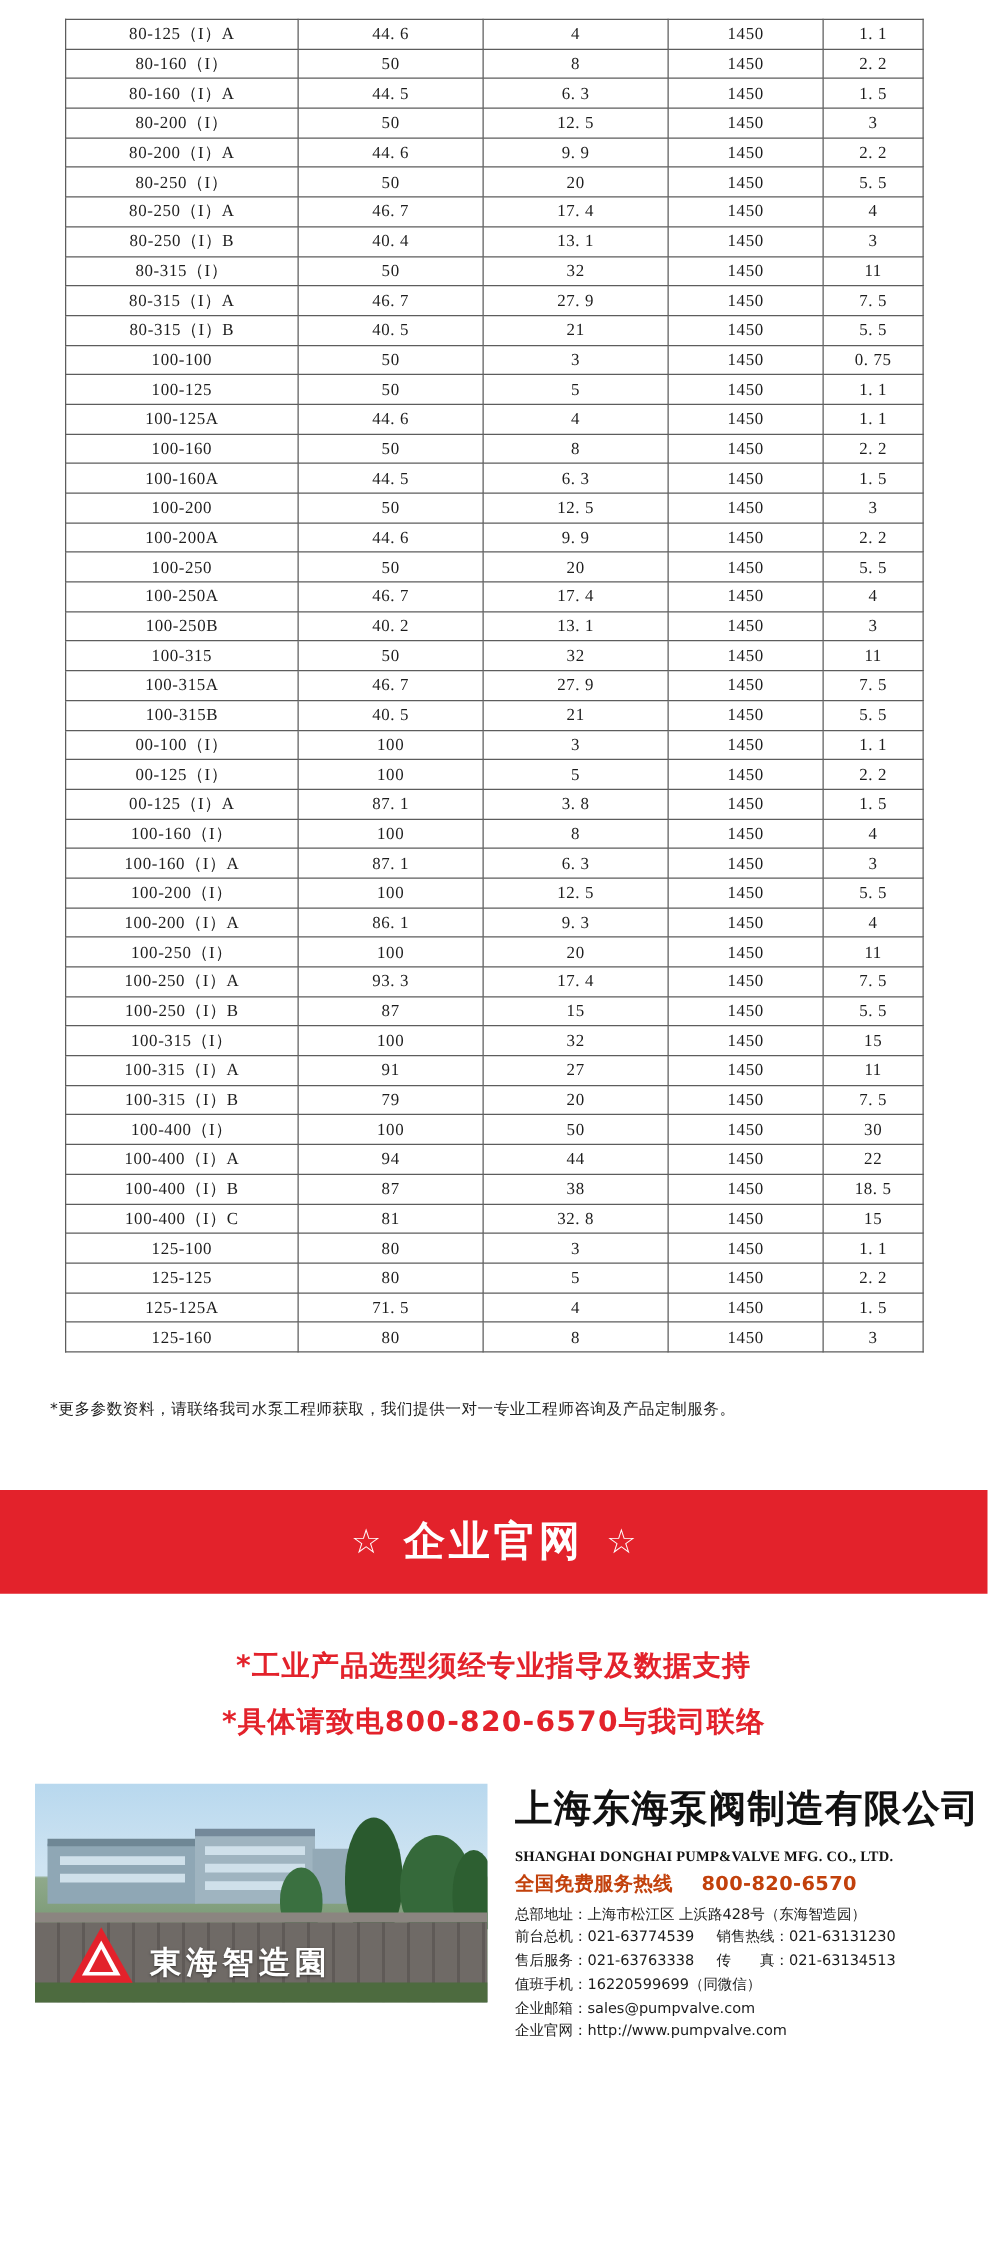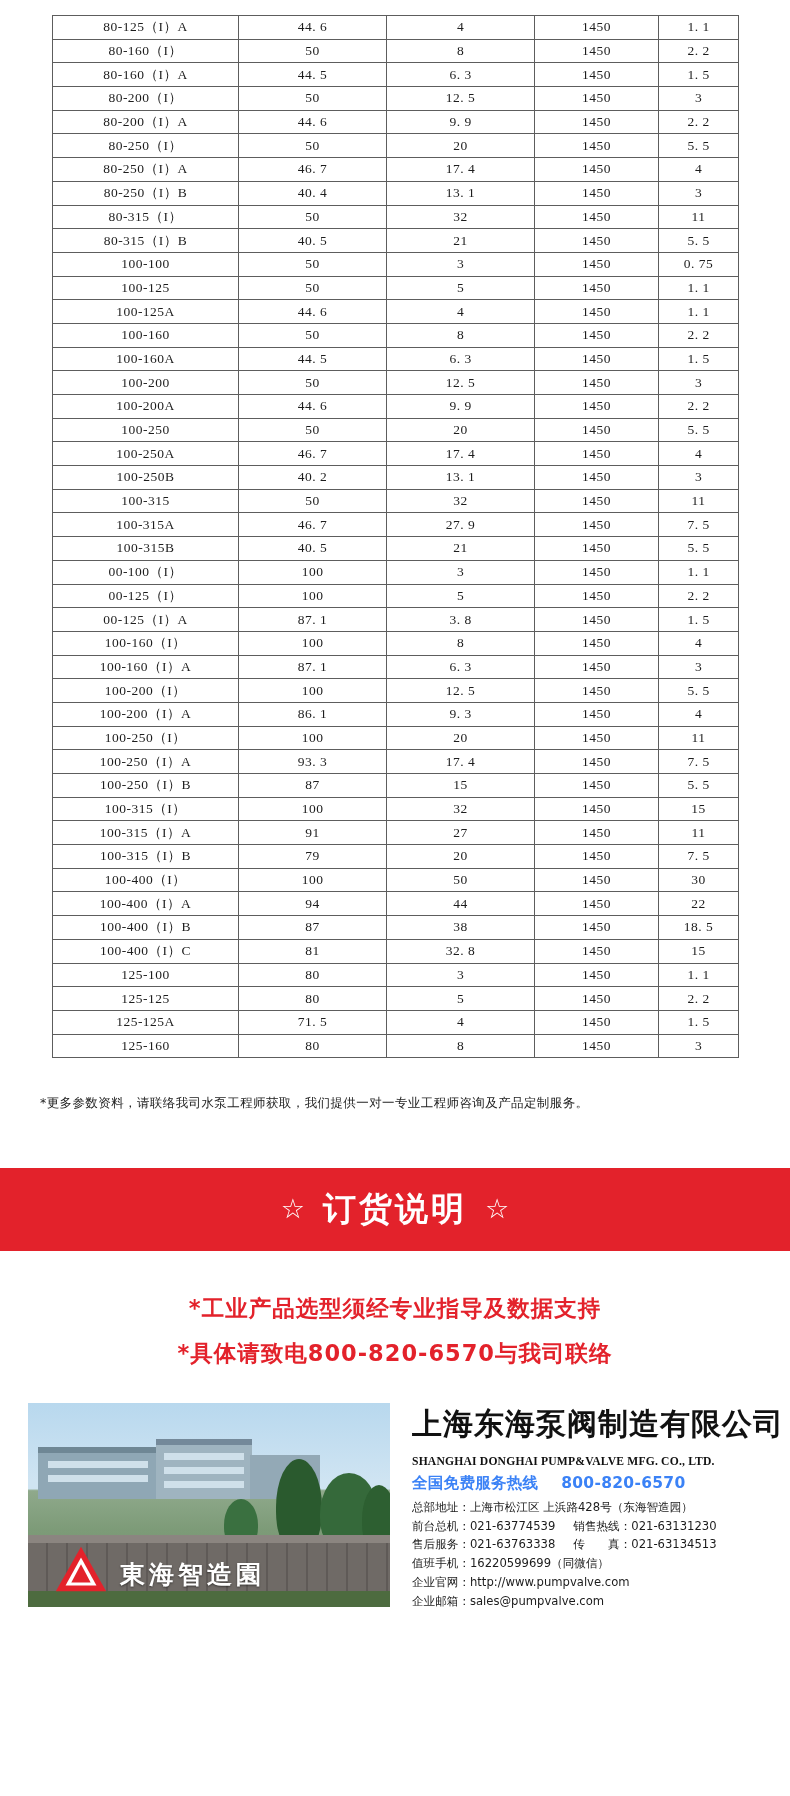--- a/index.html
+++ b/index.html
@@ -85,21 +85,21 @@
   .order-notes .line:last-child { margin-bottom: 0; }
 
   
   .footer {
     display: flex;
     align-items: flex-start;
     padding: 0 0 24px 0;
   }
   .photo {
     width: 362px;
-    height: 204px;
+    height: 175px;
     margin-left: 28px;
     position: relative;
     overflow: hidden;
     background: linear-gradient(#b8d8ee 0%, #cfe4f2 38%, #cfe4f2 42%, #8fa98b 43%, #7d9b78 62%, #6e8e6a 100%);
     flex: 0 0 auto;
   }
   
   .photo .bld1 { position:absolute; left:10px; top:48px; width:120px; height:48px; background:#8fa7b5; }
   .photo .bld1b { position:absolute; left:10px; top:44px; width:120px; height:6px; background:#6f8795; }
   .photo .bld2 { position:absolute; left:128px; top:40px; width:96px; height:56px; background:#9fb4c0; }
@@ -139,21 +139,21 @@
   }
   .finfo .en-name {
     color: #111;
     font-size: 11.6px;
     font-family: "Liberation Serif", serif;
     font-weight: bold;
     letter-spacing: .2px;
     margin-top: 14px;
   }
   .finfo .hotline {
-    color: #3b82f6;
+    color: #c2410c;
     font-size: 15.5px;
     font-weight: bold;
     margin-top: 5px;
     font-family: "DejaVu Sans", sans-serif;
     letter-spacing: .3px;
   }
   .finfo .rows { margin-top: 4px; }
   .finfo .r {
     font-size: 11.6px;
     color: #1b1b1b;
@@ -228,20 +228,27 @@
             <td class="c4">3</td>
           </tr>
           <tr>
             <td class="c0">80-315（I）</td>
             <td class="c1">50</td>
             <td class="c2">32</td>
             <td class="c3">1450</td>
             <td class="c4">11</td>
           </tr>
           <tr>
+            <td class="c0">80-315（I）A</td>
+            <td class="c1">46. 7</td>
+            <td class="c2">27. 9</td>
+            <td class="c3">1450</td>
+            <td class="c4">7. 5</td>
+          </tr>
+          <tr>
             <td class="c0">80-315（I）B</td>
             <td class="c1">40. 5</td>
             <td class="c2">21</td>
             <td class="c3">1450</td>
             <td class="c4">5. 5</td>
           </tr>
           <tr>
             <td class="c0">100-100</td>
             <td class="c1">50</td>
             <td class="c2">3</td>
@@ -480,21 +487,21 @@
             <td class="c4">3</td>
           </tr>
         </tbody>
     </table>
   </div>
 
   <div class="note">*更多参数资料，请联络我司水泵工程师获取，我们提供一对一专业工程师咨询及产品定制服务。</div>
 
   <div class="banner">
     <span class="star">☆</span>
-    <span class="btxt">订货说明</span>
+    <span class="btxt">企业官网</span>
     <span class="star">☆</span>
   </div>
 
   <div class="order-notes">
     <div class="line">*工业产品选型须经专业指导及数据支持</div>
     <div class="line">*具体请致电800-820-6570与我司联络</div>
   </div>
 
   <div class="footer">
 
@@ -535,19 +542,19 @@
       <div class="hotline">
         <span>全国免费服务热线</span>
         &nbsp;&nbsp;
         <span>800-820-6570</span>
       </div>
       <div class="rows">
           <div class="r"><span>总部地址：</span><span>上海市松江区 上浜路428号（东海智造园）</span></div>
           <div class="r"><span>前台总机：</span><span>021-63774539</span><span class="gap"></span><span>销售热线：</span><span>021-63131230</span></div>
           <div class="r"><span>售后服务：</span><span>021-63763338</span><span class="gap"></span><span>传　　真：</span><span>021-63134513</span></div>
           <div class="r"><span>值班手机：</span><span>16220599699（同微信）</span></div>
+          <div class="r"><span>企业邮箱：</span><span>sales@pumpvalve.com</span></div>
           <div class="r"><span>企业官网：</span><span>http://www.pumpvalve.com</span></div>
-          <div class="r"><span>企业邮箱：</span><span>sales@pumpvalve.com</span></div>
         </div>
     </div>
 
   </div>
 </div>
 
 </body></html>

